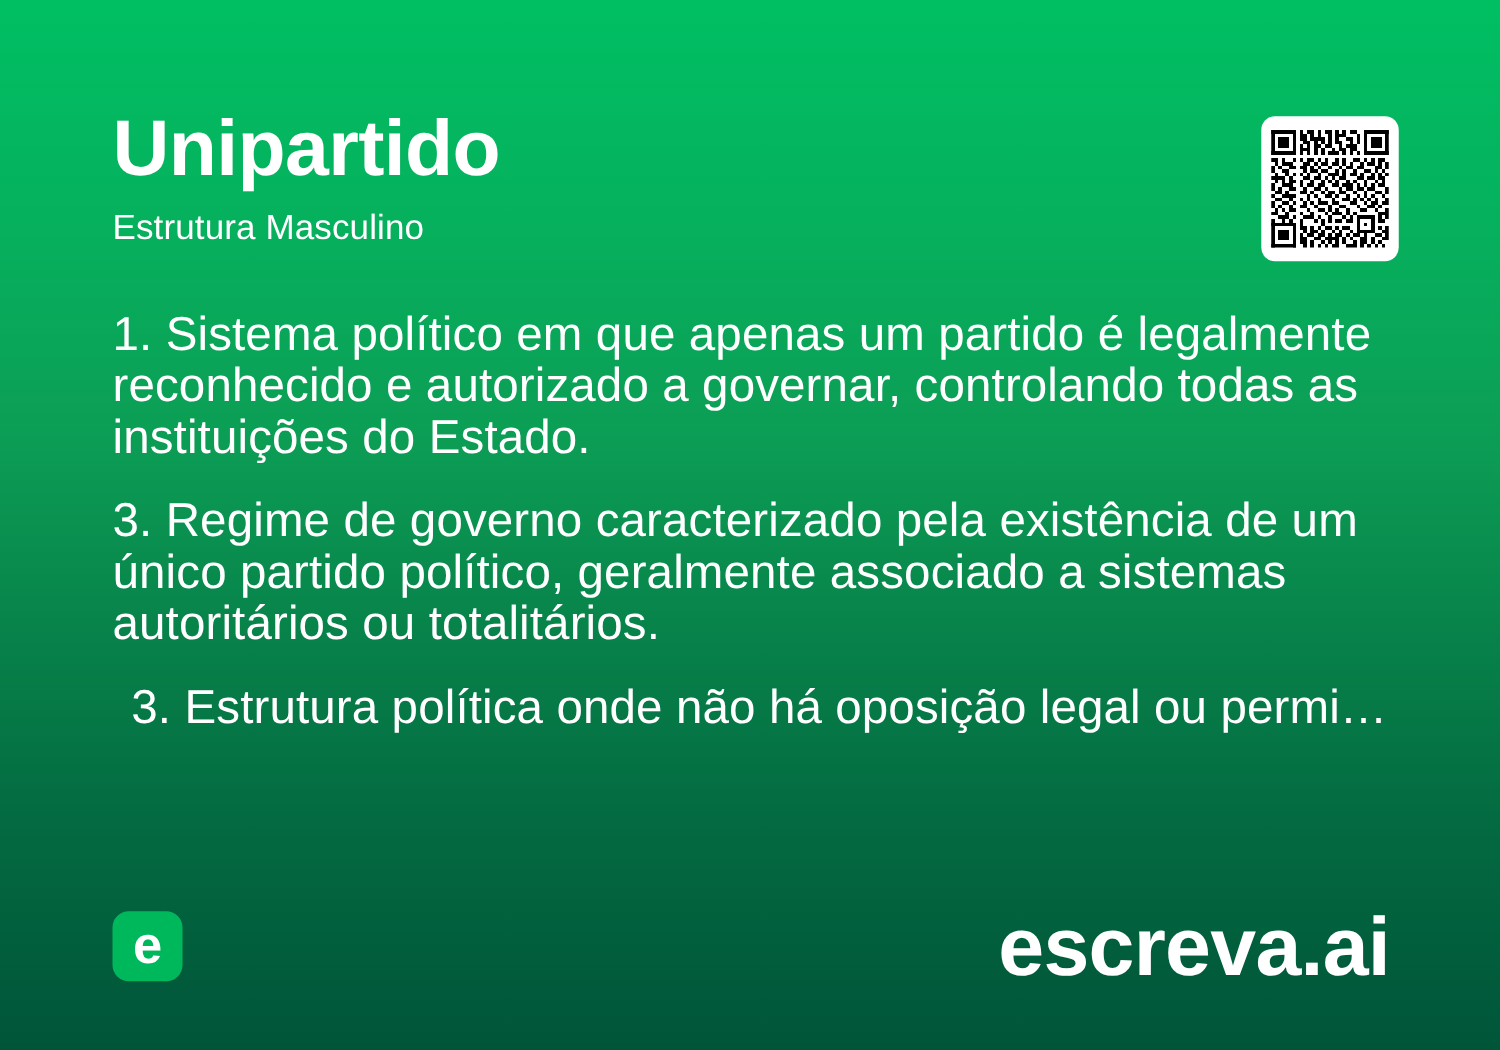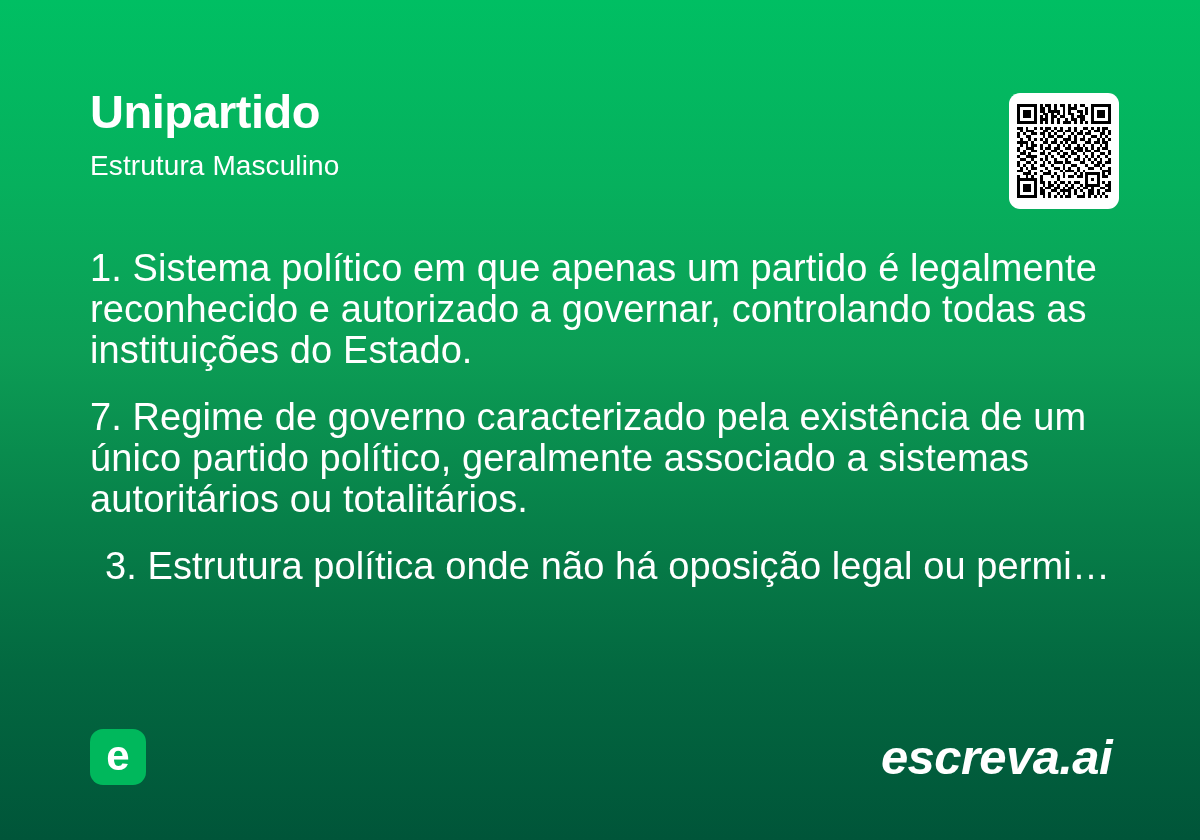--- a/index.html
+++ b/index.html
@@ -32,21 +32,21 @@
 
   
   .header {
     position: absolute;
     left: 90px;
     top: 88px;
     right: 90px;
   }
 
   .word-title {
-    font-size: 47px;
+    font-size: 63px;
     font-weight: 700;
     color: #ffffff;
     line-height: 1.0;
     letter-spacing: -0.5px;
     white-space: nowrap;
   }
 
   .word-class {
     margin-top: 14px;
     font-size: 28px;
@@ -121,26 +121,25 @@
 
   .brand-badge-letter {
     font-size: 42px;
     font-weight: 700;
     color: #ffffff;
     line-height: 1;
     margin-top: -3px;
   }
 
   .brand-wordmark {
-    font-size: 49px;
+    font-size: 66px;
     font-weight: 700;
     color: #ffffff;
     line-height: 1;
     letter-spacing: -0.6px;
-    font-style: italic;
   }
 </style>
 </head>
 <body>
 
 <div class="card">
 
   <div class="header">
     <div class="word-title">Unipartido</div>
     <div class="word-class">Estrutura Masculino</div>
@@ -464,21 +463,21 @@
           <rect x="25" y="32" width="1" height="1"></rect>
         <rect x="27" y="32" width="1" height="1"></rect>
           <rect x="29" y="32" width="1" height="1"></rect>
         <rect x="31" y="32" width="1" height="1"></rect>
       </g>
     </svg>
   </div>
 
   <div class="definitions">
     <p class="definition">1. Sistema político em que apenas um partido é legalmente reconhecido e autorizado a governar, controlando todas as instituições do Estado.</p>
-    <p class="definition">7. Regime de governo caracterizado pela existência de um único partido político, geralmente associado a sistemas autoritários ou totalitários.</p>
+    <p class="definition">3. Regime de governo caracterizado pela existência de um único partido político, geralmente associado a sistemas autoritários ou totalitários.</p>
     <p class="definition">3. Estrutura política onde não há oposição legal ou permi…</p>
   </div>
 
   <div class="footer">
     <div class="brand-badge">
       <span class="brand-badge-letter">e</span>
     </div>
     <div class="brand-wordmark">escreva.ai</div>
   </div>
 

